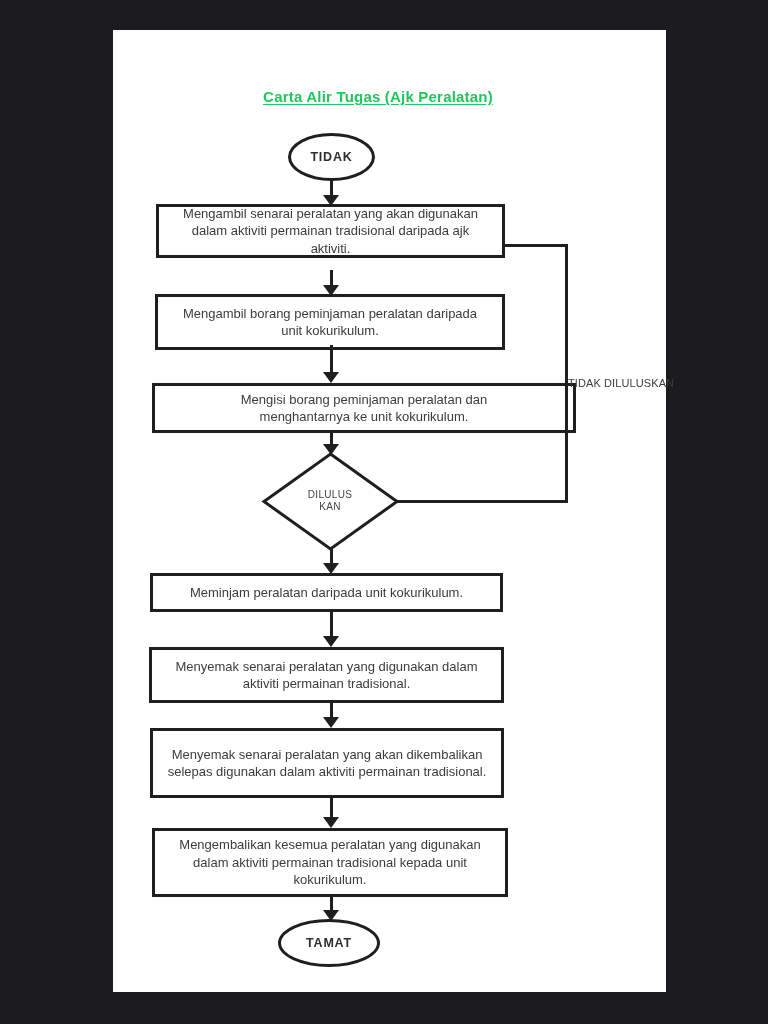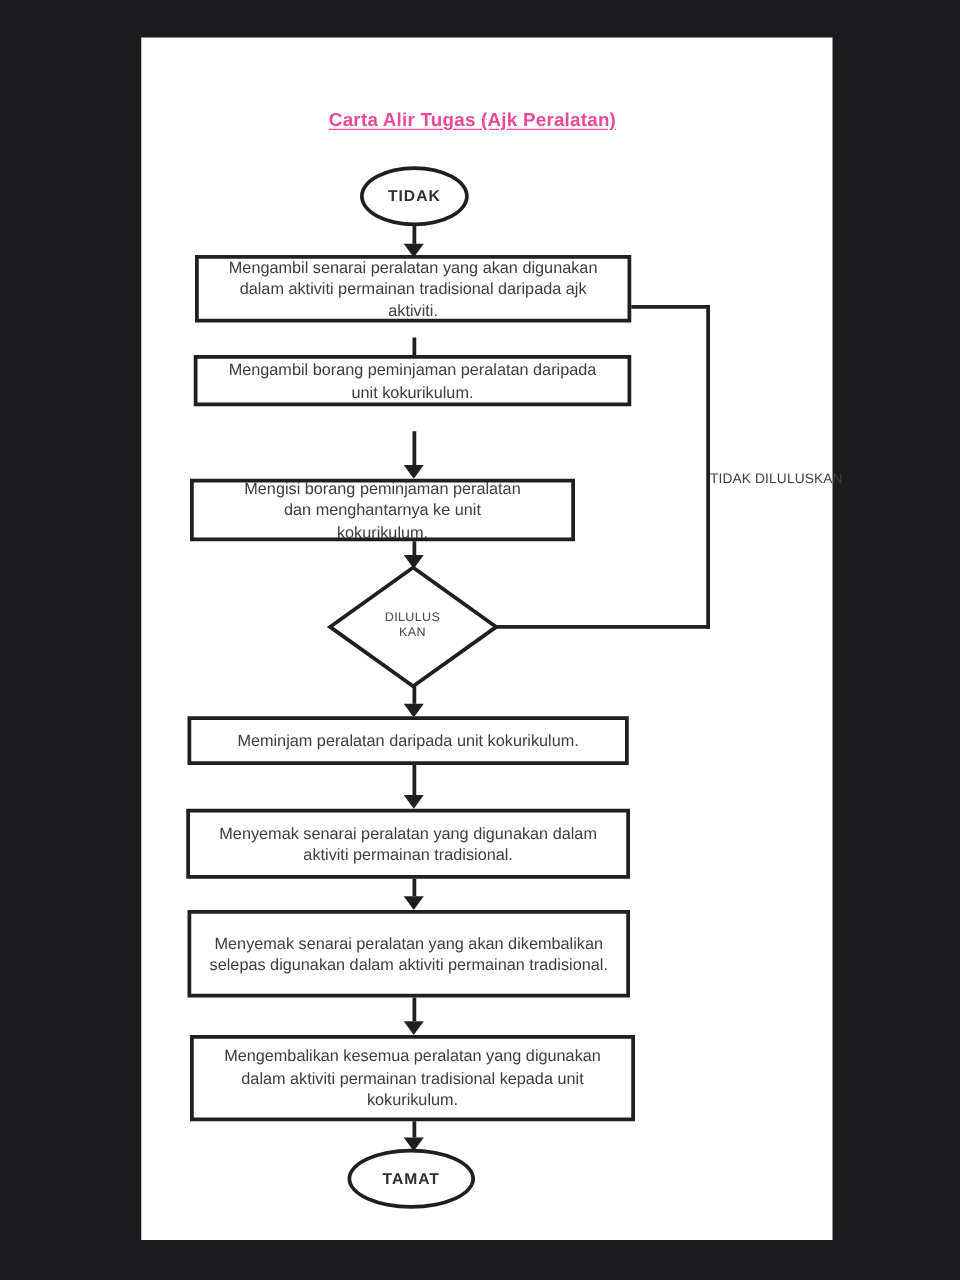--- a/index.html
+++ b/index.html
@@ -8,21 +8,21 @@
     background:#1c1c1e;
     font-family:"Liberation Sans", sans-serif;
   }
   .page{
     position:absolute;left:113px;top:30px;width:553px;height:962px;
     background:#ffffff;
   }
   .abs{position:absolute;box-sizing:border-box;}
   .doc-title{
     left:200px;top:88px;width:356px;text-align:center;
-    font-size:15px;font-weight:bold;color:#ec4899;
+    font-size:15px;font-weight:bold;color:#22c55e;
     text-decoration:underline;text-underline-offset:2px;
     letter-spacing:0.2px;
   }
   .terminator{
     border:3px solid #1f1f1f;border-radius:50%;background:#fff;
     display:flex;align-items:center;justify-content:center;
     font-weight:bold;font-size:12.5px;color:#2e2e2e;letter-spacing:0.8px;
   }
   .pbox{
     border:3px solid #1f1f1f;background:#fff;
@@ -64,30 +64,30 @@
 
 <div class="abs pbox" style="left:156px;top:204px;width:349px;height:54px;padding:0 17px;">
   <span>Mengambil senarai peralatan yang akan digunakan dalam aktiviti permainan tradisional daripada ajk aktiviti.</span>
 </div>
 
 <div class="abs arrow" style="left:323px;top:270px;height:26px;">
   <div class="shaft"></div>
   <div class="head"></div>
 </div>
 
-<div class="abs pbox" style="left:155px;top:284px;width:350px;height:41px;padding:0 24px;">
+<div class="abs pbox" style="left:155px;top:294px;width:350px;height:56px;padding:0 24px;">
   <span>Mengambil borang peminjaman peralatan daripada unit kokurikulum.</span>
 </div>
 
 <div class="abs arrow" style="left:323px;top:345px;height:38px;">
   <div class="shaft"></div>
   <div class="head"></div>
 </div>
 
-<div class="abs pbox" style="left:152px;top:383px;width:308px;height:50px;padding:0 40px;align-items:center;">
+<div class="abs pbox" style="left:152px;top:383px;width:424px;height:50px;padding:0 40px;align-items:center;">
   <span>Mengisi borang peminjaman peralatan dan menghantarnya ke unit kokurikulum.</span>
 </div>
 
 <div class="abs arrow" style="left:323px;top:433px;height:22px;">
   <div class="shaft"></div>
   <div class="head"></div>
 </div>
 
 <svg class="abs" style="left:260px;top:451px;" width="141" height="101" viewBox="0 0 141 101">
   <polygon points="70.5,3 137,50.5 70.5,98 4,50.5" fill="#ffffff" stroke="#1f1f1f" stroke-width="3"></polygon>

